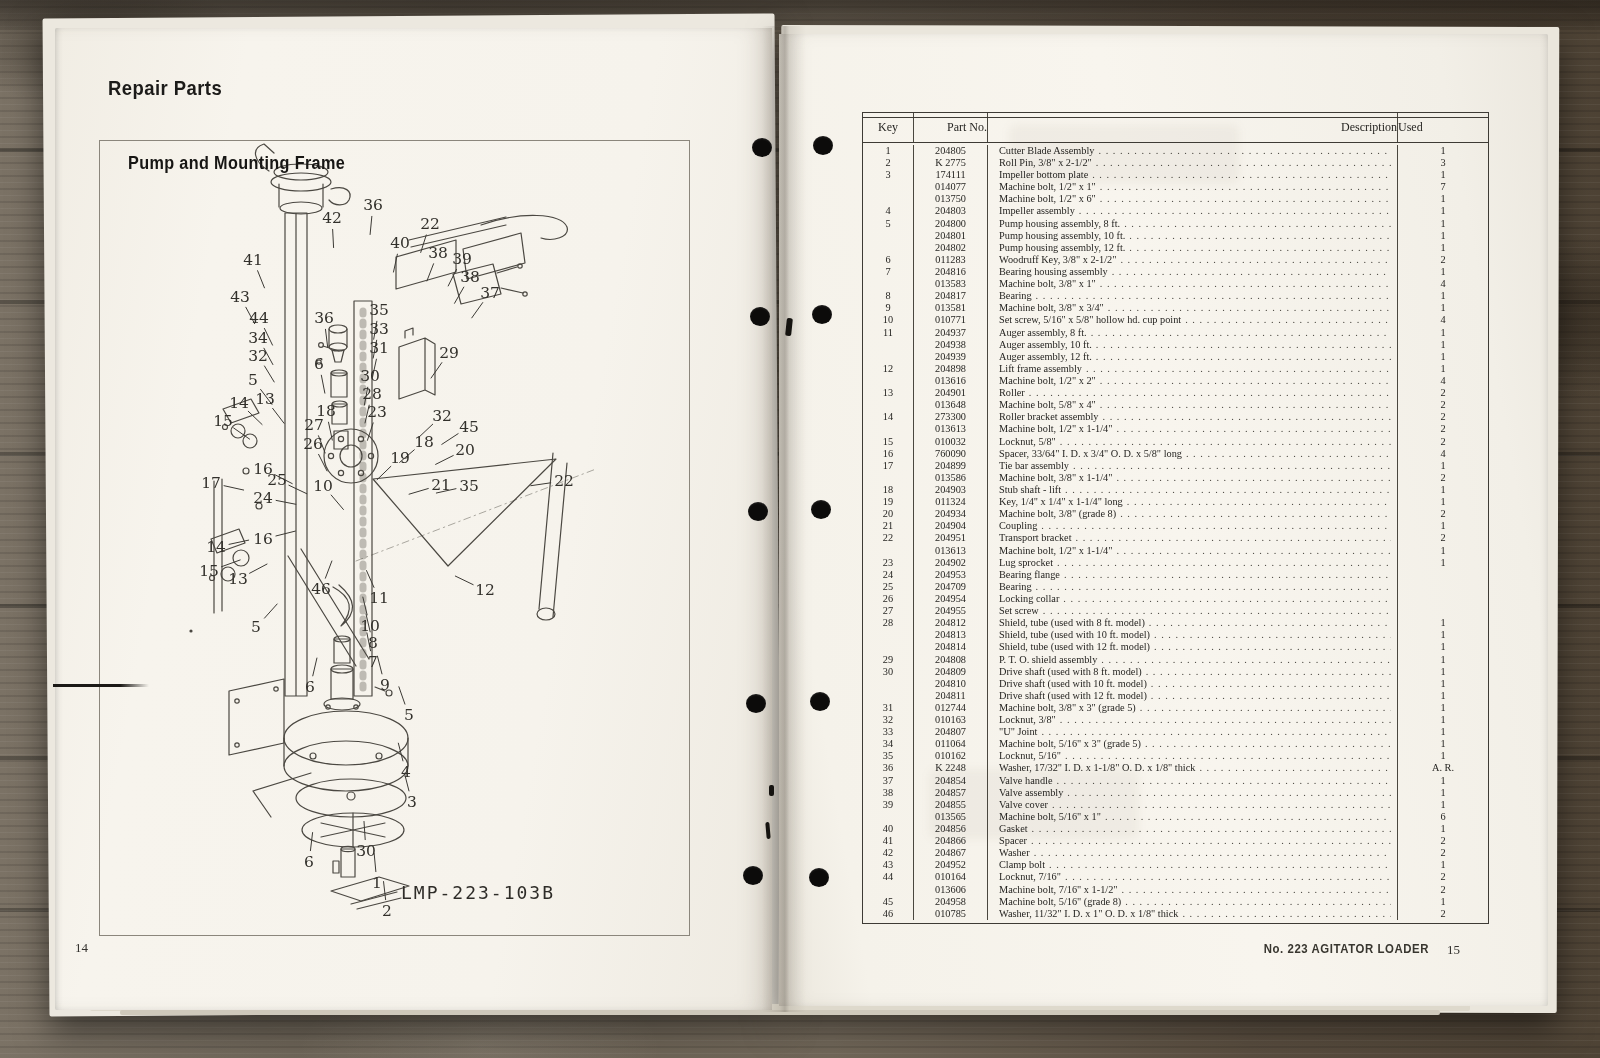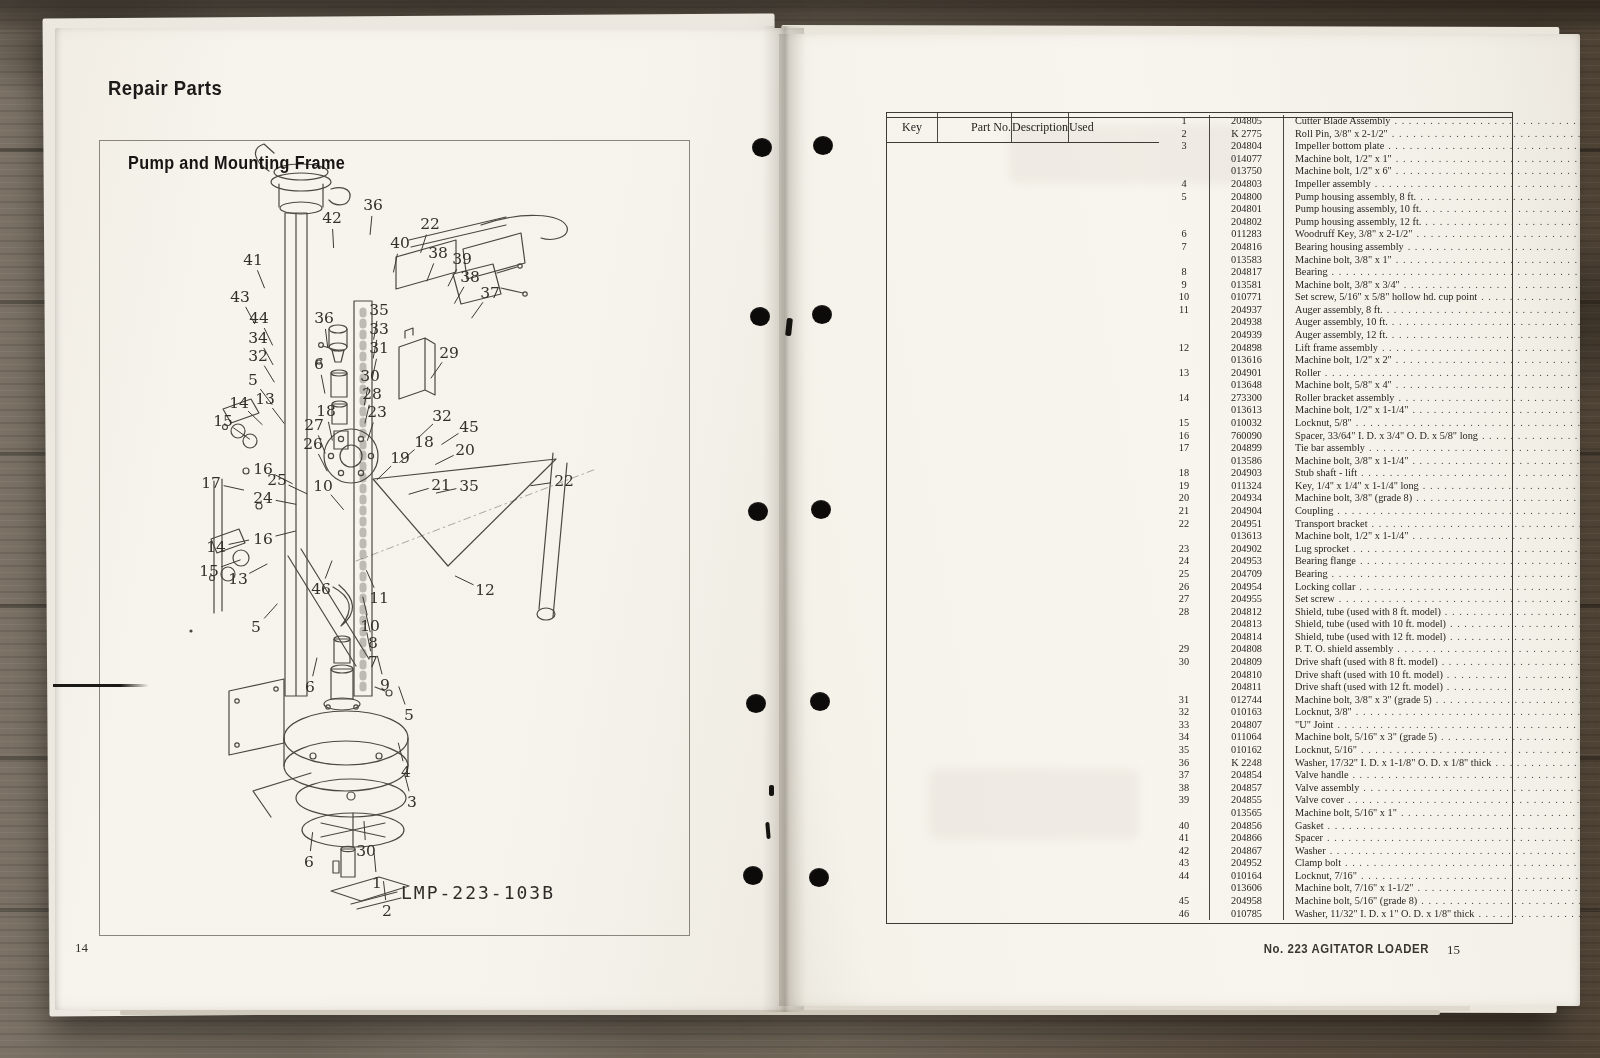--- a/index.html
+++ b/index.html
@@ -16,21 +16,21 @@
       linear-gradient(90deg,#7b7265 0%, #6a6154 28%, #716759 52%, #5a4e40 78%, #4e4335 100%);
   }
   .wood-dark-top{position:absolute;left:0;top:0;width:1600px;height:30px;background:linear-gradient(to bottom, rgba(20,16,12,.55), rgba(20,16,12,.15));}
   
   .book{position:absolute;left:0;top:0;width:1600px;height:1058px;}
   .sheet{position:absolute;border-radius:2px;}
   .under-left{left:46px;top:16px;width:732px;height:998px;background:#ece8df;transform:rotate(-.4deg);box-shadow:0 14px 34px rgba(0,0,0,.5);}
   .under-right{left:780px;top:26px;width:778px;height:986px;background:#eae6dc;transform:rotate(.15deg);box-shadow:0 14px 34px rgba(0,0,0,.5);}
   .stack-edge1{left:90px;top:1004px;width:1380px;height:7px;background:#ded9cc;}
   .stack-edge2{left:120px;top:1010px;width:1320px;height:5px;background:#cfc9bb;}
-  .page{position:absolute;padding-left:32px;}
+  .page{position:absolute;}
   .page-left{
     left:55px;top:28px;width:717px;height:982px;border-radius:2px 0 0 2px;
     background:linear-gradient(100deg,#f1ede4 0%,#f7f4ed 22%,#f6f3ec 68%,#eeeae1 100%);
     box-shadow:inset -22px 0 30px -20px rgba(70,58,42,.38), inset 4px 0 9px -5px rgba(0,0,0,.30);
   }
   .page-right{
     left:779px;top:34px;width:769px;height:972px;border-radius:0 2px 2px 0;
     background:linear-gradient(80deg,#ebe7dd 0%,#f5f2ea 10%,#f8f5ee 52%,#f2efe7 88%,#ebe7de 100%);
     box-shadow:inset 20px 0 28px -18px rgba(70,58,42,.34), inset -4px 0 10px -6px rgba(0,0,0,.25);
   }
@@ -45,21 +45,21 @@
   .lp-pagenum{position:absolute;left:20px;top:912px;font-size:13px;color:#33312d;}
   .margin-dash{position:absolute;left:-2px;top:656px;width:96px;height:2.5px;background:linear-gradient(90deg,#1b1916 70%, rgba(27,25,22,0));}
   .fig-svg{position:absolute;left:0;top:0;width:589px;height:794px;}
   .fig-svg .art{stroke:#4b4842;stroke-width:1.2;fill:none;stroke-linejoin:round;stroke-linecap:round;}
   .fig-svg .holes{stroke:rgba(60,56,48,.30);stroke-width:7;stroke-dasharray:3 8;}
   .fig-svg .axis{stroke:rgba(70,66,58,.55);stroke-width:.8;stroke-dasharray:7 4 1.5 4;fill:none;}
   .fig-svg .leader{stroke:#3c3a35;stroke-width:1;}
   .fig-svg text.callout{font-family:"DejaVu Serif",serif;font-size:15.5px;fill:#32302b;text-anchor:middle;}
   .fig-svg text.figcode{font-family:"DejaVu Sans Mono",monospace;font-size:18px;fill:#2e2c28;letter-spacing:2px;}
   
-  .ptable{position:absolute;left:83px;top:78px;width:625px;height:810px;border:1.4px solid #3e3b35;display:flex;flex-direction:row;color:#262522;margin-left:24px;}
+  .ptable{position:absolute;left:83px;top:78px;width:625px;height:810px;border:1.4px solid #3e3b35;display:flex;flex-direction:column;color:#262522;}
   .toprule{position:absolute;left:0;right:0;top:4px;border-top:1.1px solid #3e3b35;}
   .thead{display:flex;height:29px;border-bottom:1.1px solid #3e3b35;align-items:center;font-size:12px;}
   .tbody{flex:1;display:flex;flex-direction:column;padding:2px 0 3px 0;}
   .trow{flex:1;display:flex;align-items:center;font-size:10.3px;line-height:1;}
   .c{overflow:hidden;white-space:nowrap;}
   .c.key{width:50px;text-align:center;flex:none;}
   .c.part{width:73px;text-align:center;flex:none;}
   .c.desc{flex:1;display:flex;align-items:baseline;padding:0 6px 0 11px;}
   .c.used{width:90px;text-align:center;flex:none;}
   .vline{align-self:stretch;width:0;border-left:1px solid #4a473f;flex:none;}
@@ -367,21 +367,21 @@
             <div class="c desc">
               <span class="dtext">Roll Pin, 3/8" x 2-1/2"</span>
               <span class="dots"></span>
             </div>
             <div class="vline"></div>
             <div class="c used">3</div>
           </div>
           <div class="trow">
             <div class="c key">3</div>
             <div class="vline"></div>
-            <div class="c part">204804</div>
+            <div class="c part">174111</div>
             <div class="vline"></div>
             <div class="c desc">
               <span class="dtext">Impeller bottom plate</span>
               <span class="dots"></span>
             </div>
             <div class="vline"></div>
             <div class="c used">1</div>
           </div>
           <div class="trow">
             <div class="c key"></div>

